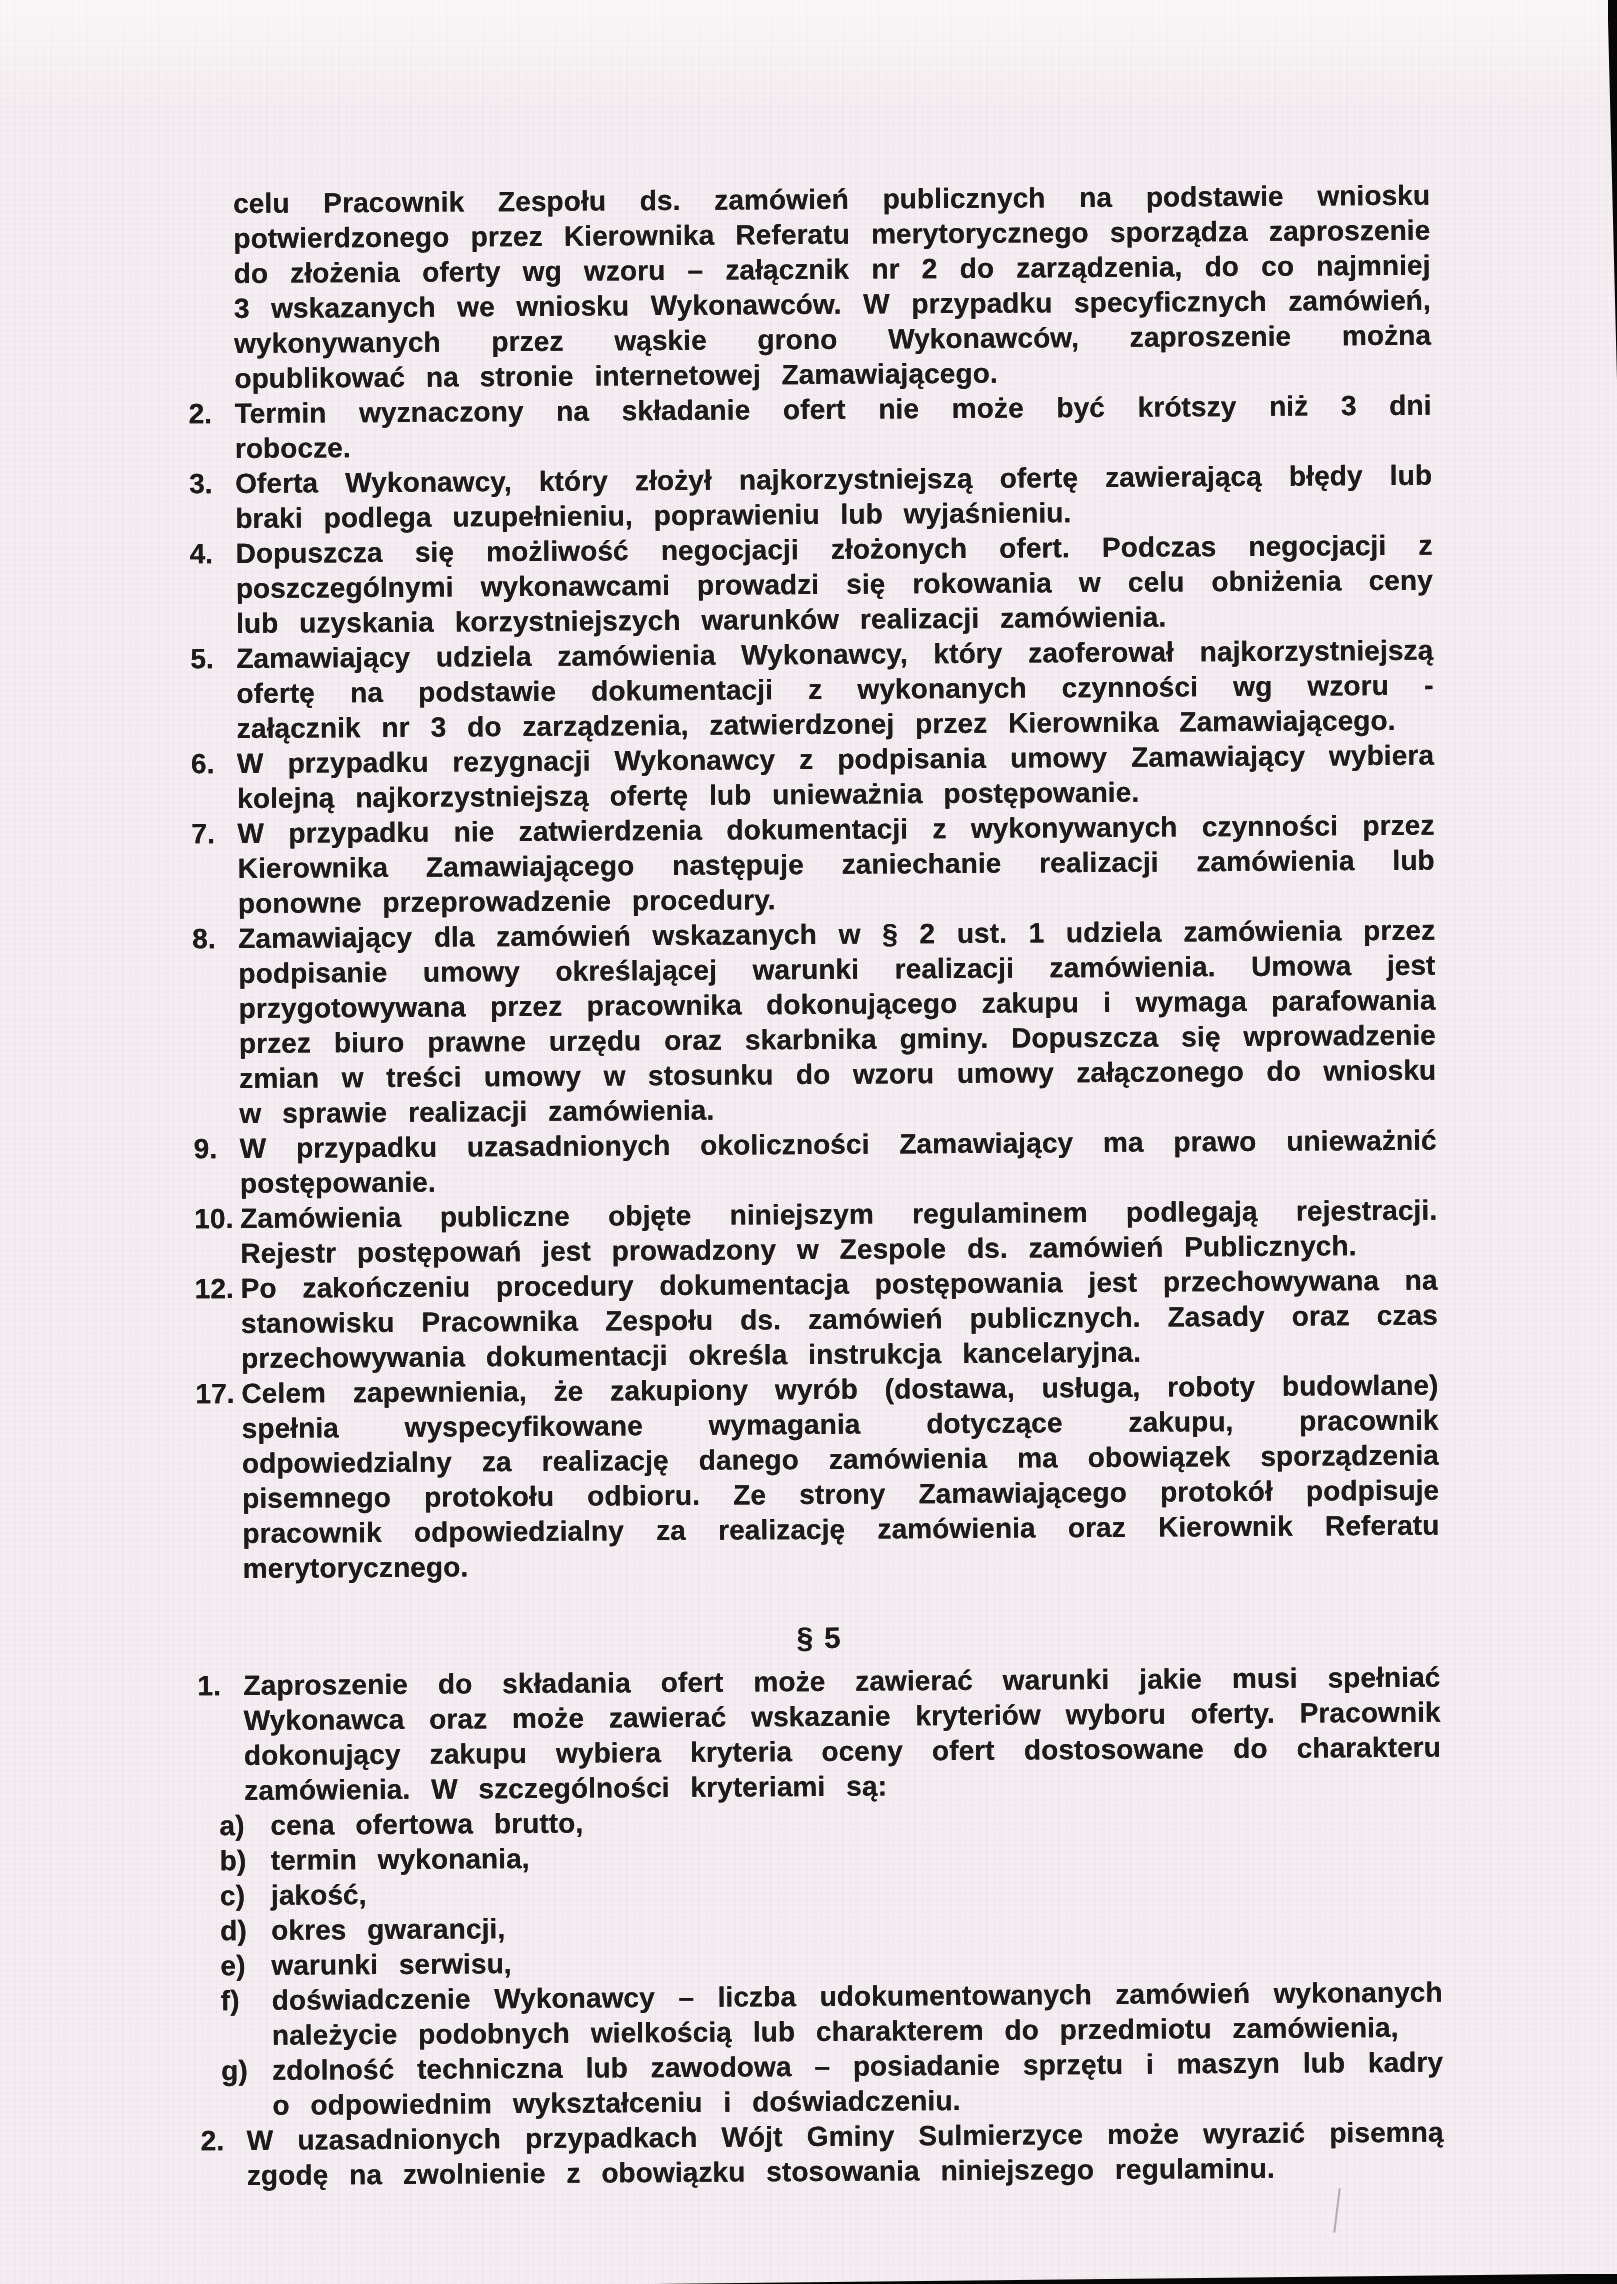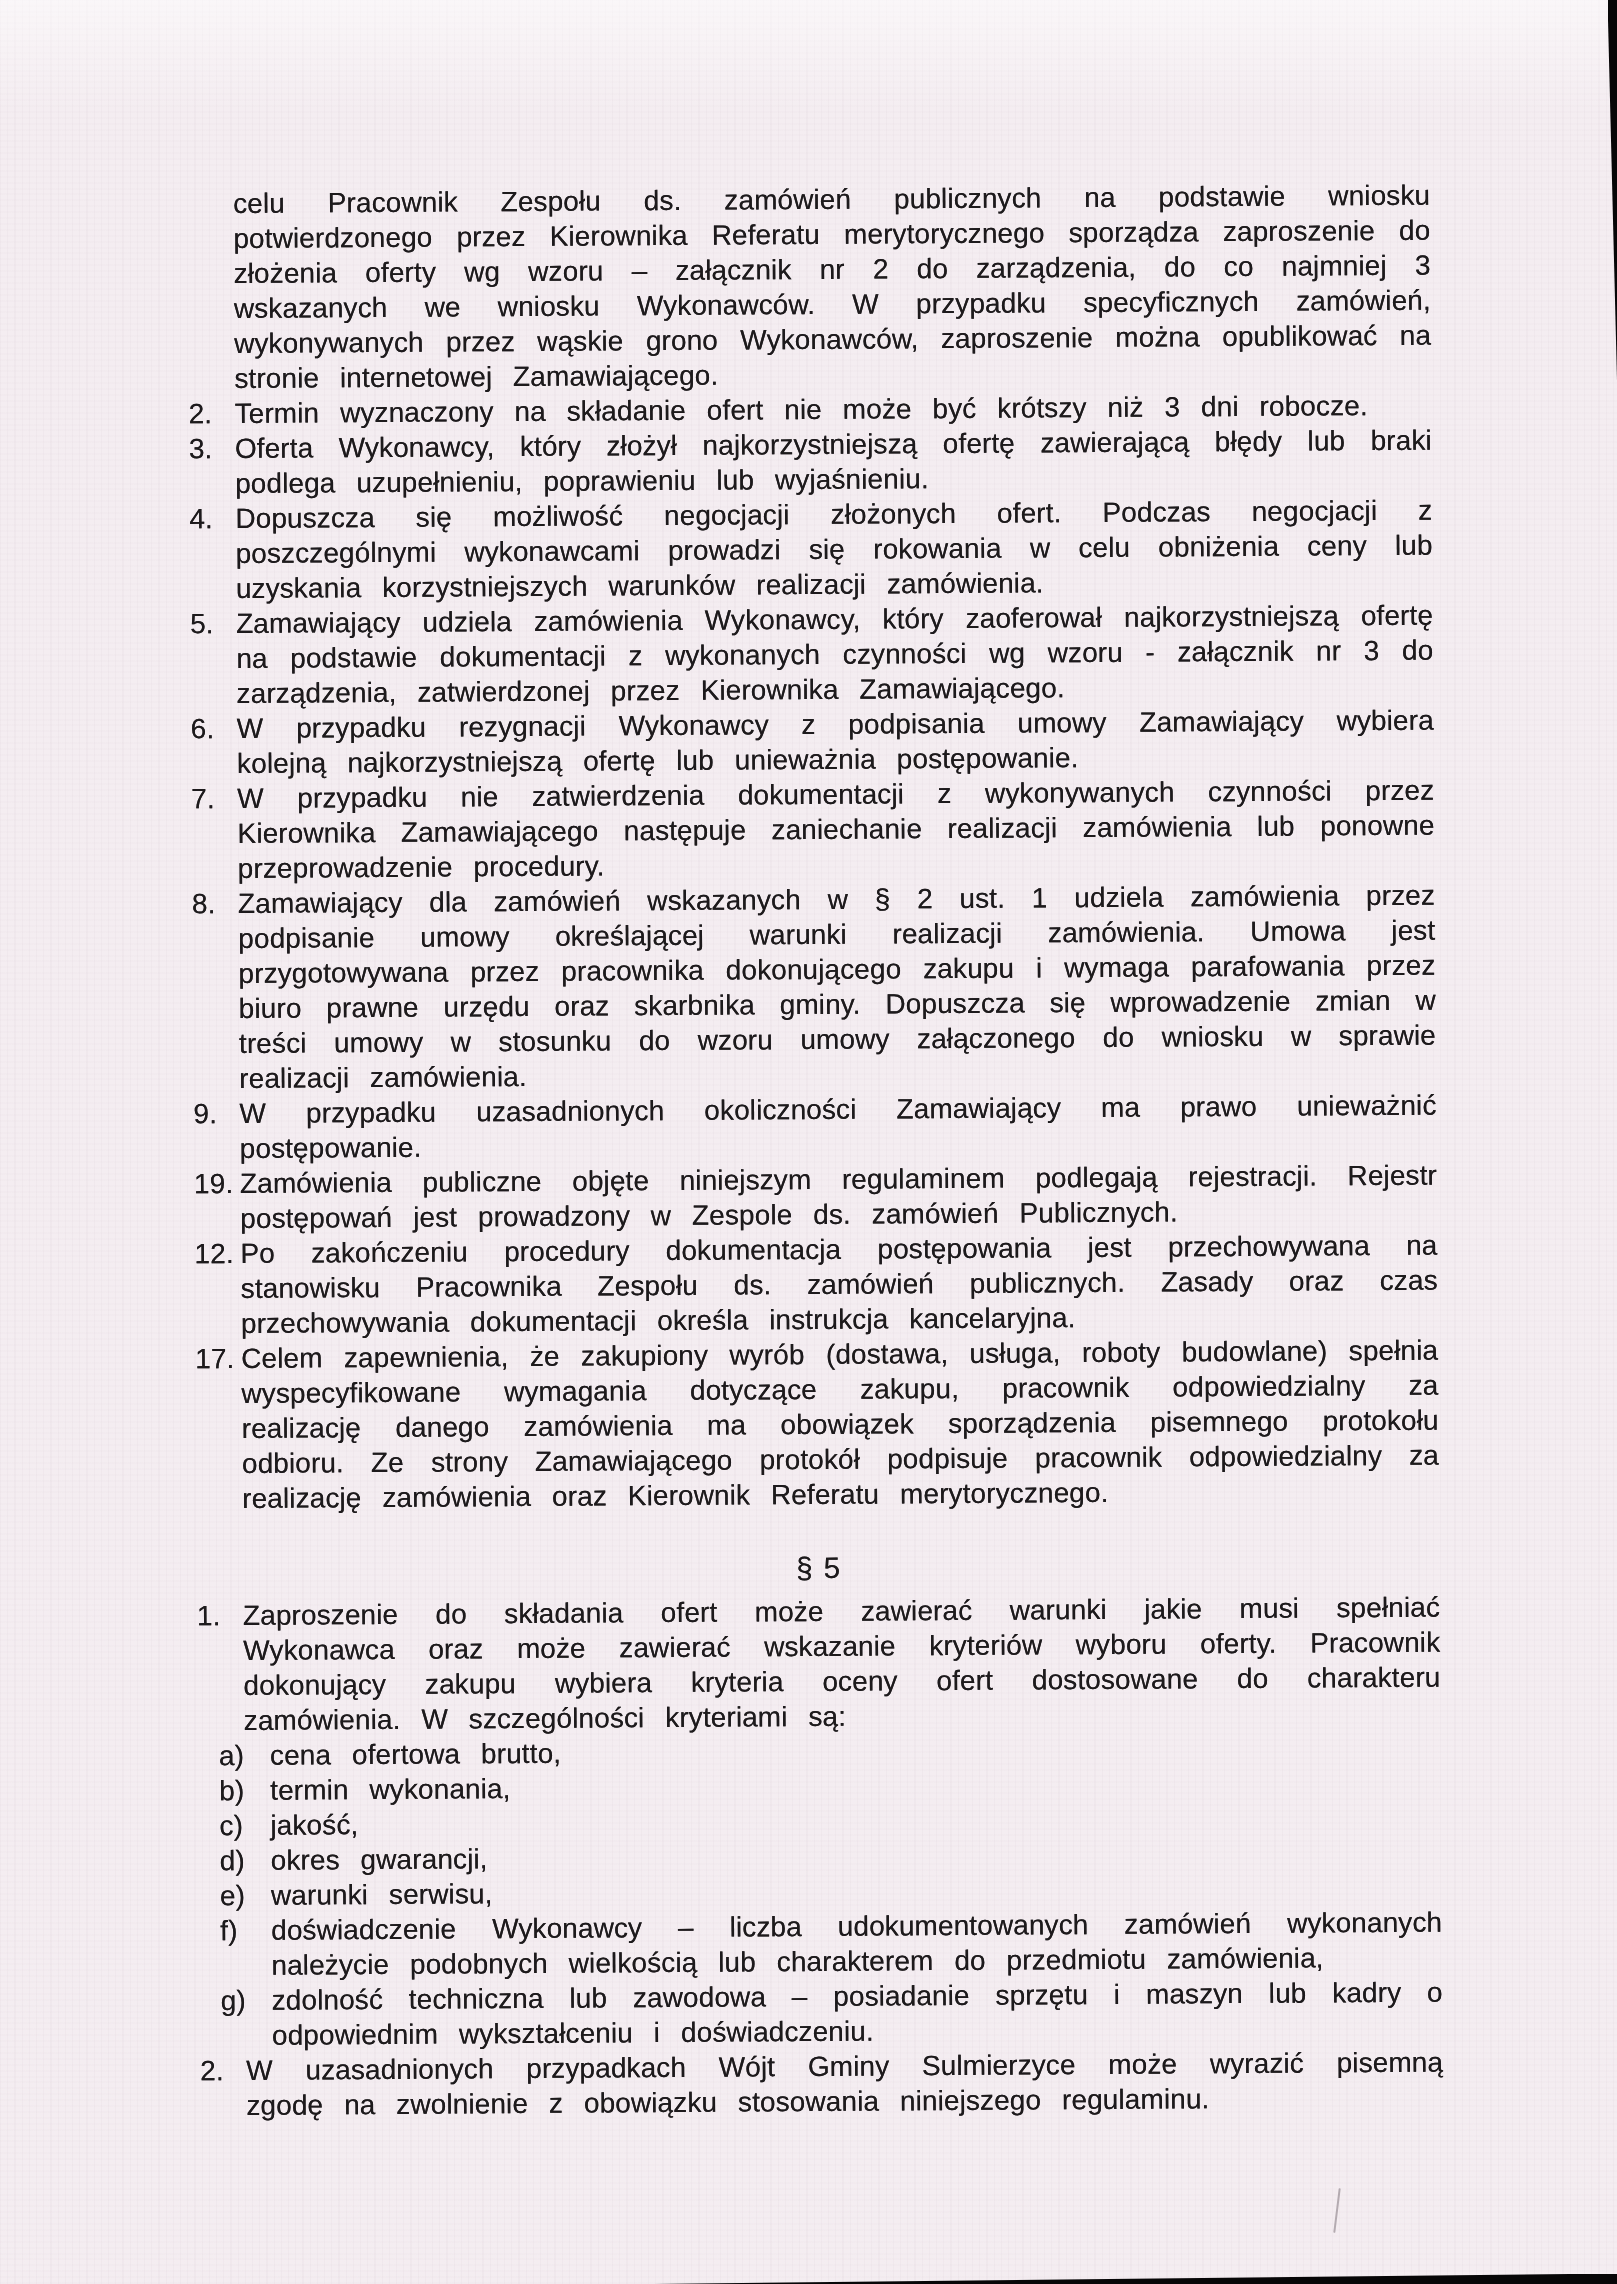--- a/index.html
+++ b/index.html
@@ -9,20 +9,21 @@
     height: 2284px;
     margin: 0 auto;
     overflow: hidden;
     background-color: #f4edf1;
     background-image:
       linear-gradient(180deg, rgba(255,255,255,0.55) 0px, rgba(255,255,255,0.25) 59px, rgba(255,255,255,0) 112px),
       repeating-linear-gradient(90deg, rgba(203,188,198,0.10) 0px, rgba(203,188,198,0.10) 1.3px, rgba(255,255,255,0.0) 1.3px, rgba(255,255,255,0.0) 3.9px, rgba(244,237,241,0.06) 3.9px, rgba(244,237,241,0.06) 7.2px),
       repeating-linear-gradient(0deg, rgba(214,199,208,0.07) 0px, rgba(214,199,208,0.07) 2px, rgba(255,255,255,0.0) 2px, rgba(255,255,255,0.0) 5.9px);
     font-family: "Liberation Sans", "DejaVu Sans", sans-serif;
     color: #1d1a1c;
+    font-weight: bold;
   }
   .doc {
     position: absolute;
     left: 187px;
     top: 182px;
     width: 1243px;
     transform: rotate(-0.4deg);
     transform-origin: 50% 0;
     font-size: 28px;
     line-height: 35px;
@@ -133,21 +134,21 @@
           <span class="num">8.</span>
           <span class="txt">Zamawiający dla zamówień wskazanych w § 2 ust. 1 udziela zamówienia przez podpisanie umowy określającej warunki realizacji zamówienia. Umowa jest przygotowywana przez pracownika dokonującego zakupu i wymaga parafowania przez biuro prawne urzędu oraz skarbnika gminy. Dopuszcza się wprowadzenie zmian w treści umowy w stosunku do wzoru umowy załączonego do wniosku w sprawie realizacji zamówienia.</span>
         </div>
 
         <div class="li">
           <span class="num">9.</span>
           <span class="txt">W przypadku uzasadnionych okoliczności Zamawiający ma prawo unieważnić postępowanie.</span>
         </div>
 
         <div class="li">
-          <span class="num">19.</span>
+          <span class="num">10.</span>
           <span class="txt">Zamówienia publiczne objęte niniejszym regulaminem podlegają rejestracji. Rejestr postępowań jest prowadzony w Zespole ds. zamówień Publicznych.</span>
         </div>
 
         <div class="li">
           <span class="num">12.</span>
           <span class="txt">Po zakończeniu procedury dokumentacja postępowania jest przechowywana na stanowisku Pracownika Zespołu ds. zamówień publicznych. Zasady oraz czas przechowywania dokumentacji określa instrukcja kancelaryjna.</span>
         </div>
 
         <div class="li">
           <span class="num">17.</span>

